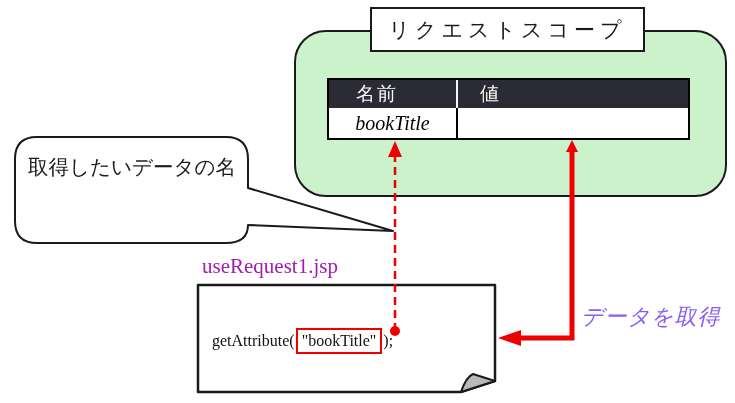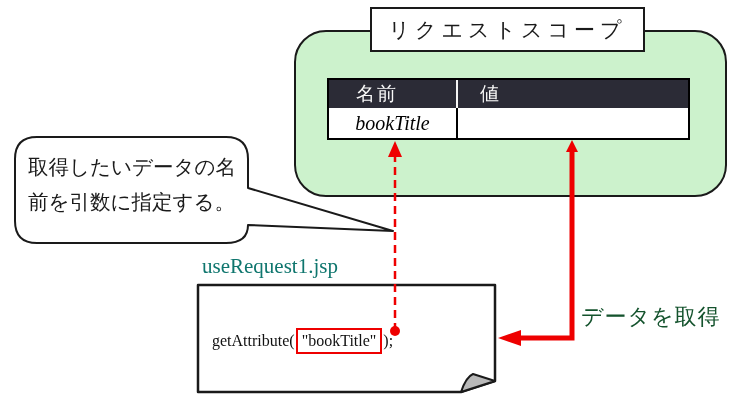--- a/index.html
+++ b/index.html
@@ -40,34 +40,34 @@
   .shapes,.arrows{position:absolute;left:0;top:0;width:735px;height:403px;}
   .shapes{z-index:1;}
   .arrows{z-index:4;pointer-events:none;}
   
   .callout-text{
     position:absolute;left:28px;top:150px;width:214px;z-index:2;
     font-size:20.5px;line-height:35px;color:#1a1a1a;
   }
   
   .jsp-label{
-    position:absolute;left:202px;top:254px;z-index:2;font-size:21px;color:#0f766e;
+    position:absolute;left:202px;top:254px;z-index:2;font-size:21px;color:#a21caf;
   }
   
   .code-line{
     position:absolute;left:212px;top:328px;z-index:3;
     font-size:16px;color:#111;white-space:nowrap;display:flex;align-items:center;
   }
   .arg-box{
     border:2px solid #ee0000;padding:2px 4px;margin:0 1px;display:inline-block;
   }
   
   .fetch-label{
     position:absolute;left:581px;top:302px;z-index:2;font-size:22px;
-    letter-spacing:1px;color:#14532d;
+    letter-spacing:1px;color:#8b5cf6;font-style:italic;
   }
 </style>
 </head>
 <body>
 
 <div class="canvas">
 
   <div class="scope-panel"></div>
 
   <div class="scope-title">
@@ -84,21 +84,20 @@
 
     <path d="M 37,137 L 226,137 Q 248,137 248,159 L 248,188 L 393,231 L 248,225
          Q 248,243 226,243 L 37,243 Q 15,243 15,221 L 15,159 Q 15,137 37,137 Z" fill="#ffffff" stroke="#1a1a1a" stroke-width="2" stroke-linejoin="round"></path>
 
     <path d="M 198,285 L 495,285 L 495,381 L 461,392 L 198,392 Z" fill="#ffffff" stroke="#1a1a1a" stroke-width="2.5" stroke-linejoin="round"></path>
     <path d="M 461,392 Q 466,377 473,374 L 495,381 Z" fill="#b9b9b9" stroke="#1a1a1a" stroke-width="2" stroke-linejoin="round"></path>
   </svg>
 
   <div class="callout-text">
     <div>取得したいデータの名</div>
-    <div>前を引数に指定する。</div>
   </div>
 
   <div class="jsp-label">useRequest1.jsp</div>
 
   <div class="code-line">
     <span>getAttribute(</span>
       <span class="arg-box">"bookTitle"</span>
       <span>);</span>
   </div>
 

